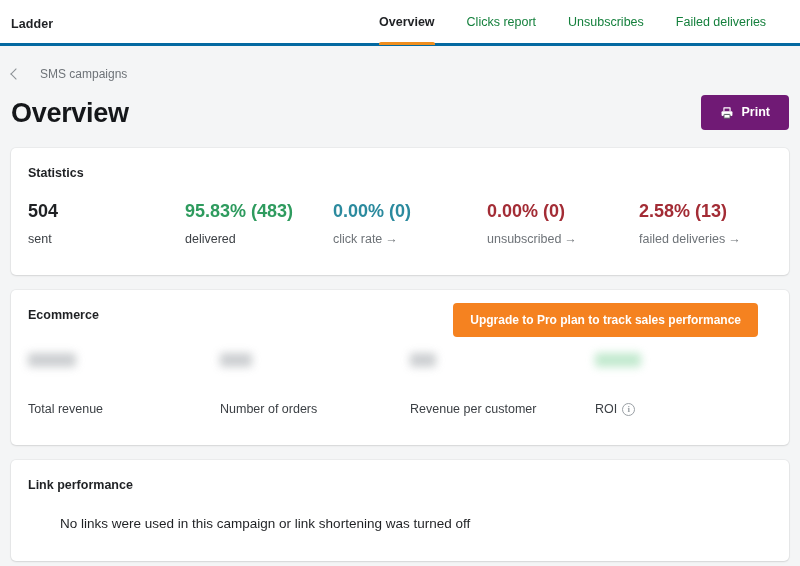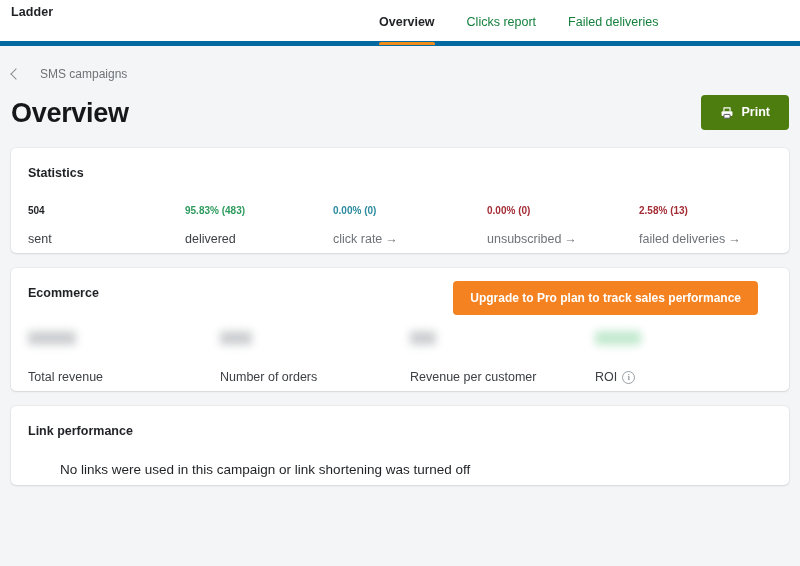--- a/index.html
+++ b/index.html
@@ -15,23 +15,23 @@
     background: #f4f5f6;
     color: #1f2124;
     -webkit-font-smoothing: antialiased;
   }
 
   
   .topbar {
     position: relative;
     height: 46px;
     background: #ffffff;
-    border-bottom: 5px solid #0369a1;
-    display: flex;
-    align-items: flex-start;
+    border-bottom: 3px solid #0369a1;
+    display: flex;
+    align-items: center;
   }
 
   .campaign-meta {
     padding: 5px 0 0 11px;
     white-space: nowrap;
   }
   .campaign-title {
     font-size: 12.5px;
     font-weight: bold;
     color: #1f2124;
@@ -115,59 +115,59 @@
     font-weight: bold;
     letter-spacing: -0.3px;
     color: #15171a;
     line-height: 32px;
   }
 
   .print-btn {
     display: inline-flex;
     align-items: center;
     gap: 8px;
-    background: #4d7c0f;
+    background: #701a75;
     color: #ffffff;
     border: none;
     border-radius: 4px;
     font-family: inherit;
     font-size: 12.5px;
     font-weight: bold;
     padding: 10px 19px;
     cursor: pointer;
     line-height: 15px;
     justify-content: flex-end;
   }
   .print-btn svg { display: block; }
 
   
   .card {
     background: #ffffff;
     border-radius: 5px;
     box-shadow: 0 1px 2px rgba(16,20,24,.10), 0 0 0 1px rgba(16,20,24,.04);
     margin-bottom: 15px;
-    padding: 17px 17px 6px 17px;
+    padding: 17px 17px 28px 17px;
     position: relative;
   }
   .card-title {
     font-size: 12.5px;
     font-weight: bold;
     color: #1f2124;
     line-height: 16px;
   }
 
   .stats-grid {
     display: flex;
     margin-top: 22px;
   }
   .stat {
     flex: 0 0 auto;
   }
   .stat-value {
-    font-size: 10px;
+    font-size: 18px;
     font-weight: bold;
     line-height: 16px;
     white-space: nowrap;
   }
   .stat-label {
     font-size: 12.5px;
     color: #3c4045;
     margin-top: 12px;
     line-height: 16px;
     white-space: nowrap;
@@ -201,21 +201,21 @@
     border-radius: 3px;
     background: #c3c6c9;
     filter: blur(4.5px);
     opacity: .85;
   }
   .blur.green { background: #8fd7a6; opacity: .55; }
 
   .ecom-label {
     font-size: 12.5px;
     color: #3c4045;
-    margin-top: 24px;
+    margin-top: 34px;
     line-height: 16px;
     display: flex;
     align-items: center;
     gap: 5px;
     white-space: nowrap;
   }
   .info-icon {
     display: inline-flex;
     width: 13px;
     height: 13px;
@@ -261,20 +261,21 @@
 <body>
 
 <div class="topbar">
   <div class="campaign-meta">
     <div class="campaign-title">Ladder</div>
   </div>
 
   <div class="tabs">
     <div class="tab active">Overview</div>
     <div class="tab">Clicks report</div>
+    <div class="tab">Unsubscribes</div>
     <div class="tab">Failed deliveries</div>
   </div>
 </div>
 
 <div class="page">
 
   <div class="breadcrumb">
     <span class="chev"></span>
     <span>SMS campaigns</span>
   </div>

